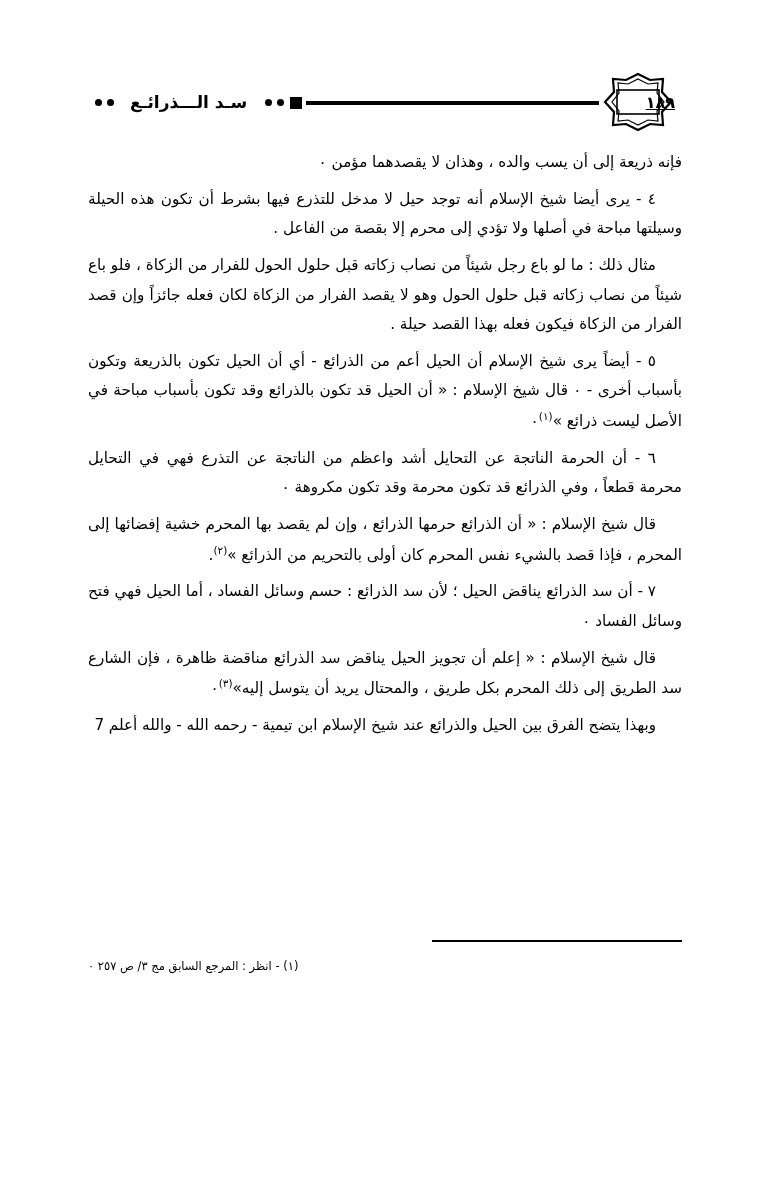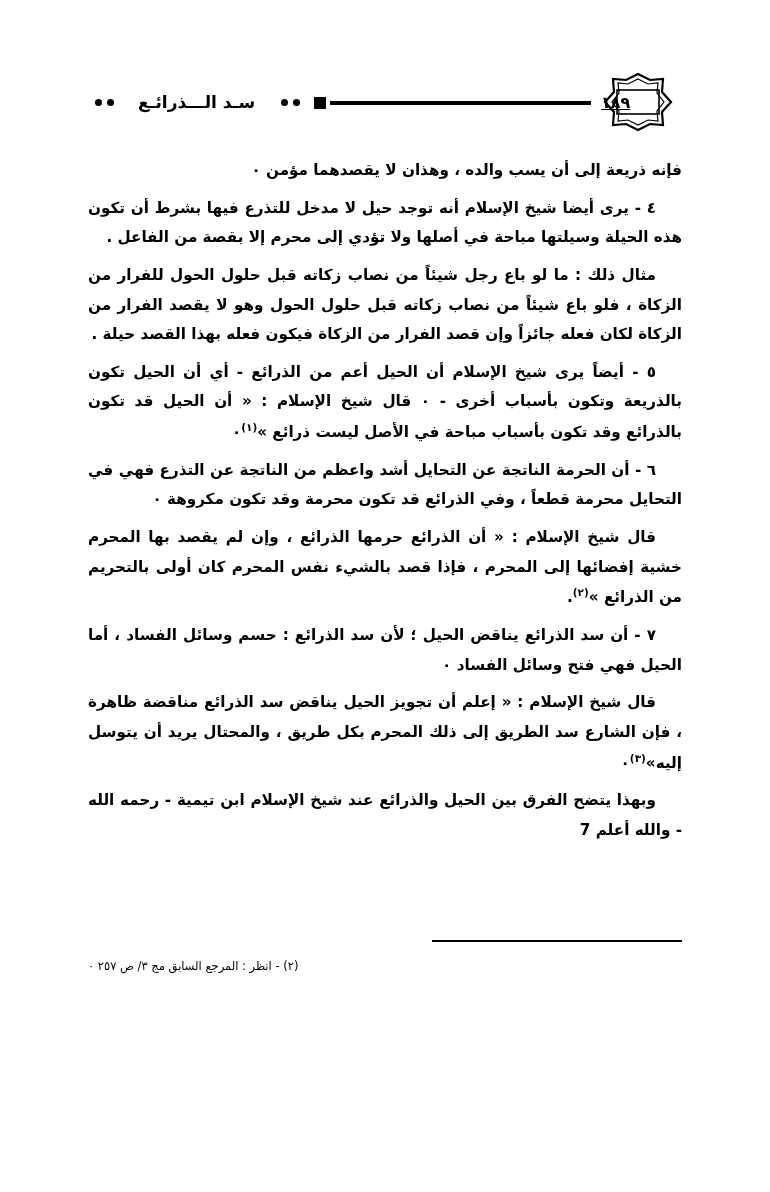--- a/index.html
+++ b/index.html
@@ -25,21 +25,21 @@
   
   .header {
     position: absolute;
     top: 70px;
     left: 95px;
     right: 95px;
     height: 64px;
     display: flex;
     flex-direction: row-reverse;
     align-items: center;
-    gap: 8px;
+    gap: 0;
   }
   .header-dots {
     display: flex;
     align-items: center;
     gap: 5px;
     margin-left: 0;
     margin-right: 6px;
   }
   .header-dots i {
     display: block;
@@ -96,21 +96,21 @@
     background: #000;
   }
   
   .medallion {
     position: relative;
     width: 74px;
     height: 60px;
     flex: 0 0 auto;
     display: flex;
     align-items: center;
-    justify-content: flex-end;
+    justify-content: flex-start;
     text-decoration: underline;
   }
   .medallion .outer {
     position: absolute;
     inset: 0;
   }
   .medallion .num {
     position: relative;
     font-size: 16px;
     font-weight: bold;
@@ -123,26 +123,25 @@
   .content {
     position: absolute;
     top: 148px;
     left: 88px;
     width: 594px;
     direction: rtl;
     text-align: justify;
     font-family: "DejaVu Sans", sans-serif;
   }
   p.par {
-    margin: 8px 0 7px 0;
+    margin: 0 0 7px 0;
     font-size: 15.2px;
     line-height: 1.95;
     text-align: justify;
     text-justify: inter-word;
-    font-weight: bold;
   }
   p.par.indent {
     text-indent: 26px;
   }
   sup.fn {
     font-size: 10.5px;
     vertical-align: super;
   }
 
   
@@ -220,16 +219,16 @@
 
     <p class="par indent"><span>قال شيخ الإسلام : « إعلم أن تجويز الحيل يناقض سد الذرائع مناقضة ظاهرة ، فإن الشارع سد الطريق إلى ذلك المحرم بكل طريق ، والمحتال يريد أن يتوسل إليه»</span><sup class="fn">(٣)</sup><span>٠</span></p>
 
     <p class="par indent">وبهذا يتضح الفرق بين الحيل والذرائع عند شيخ الإسلام ابن تيمية - رحمه الله - والله أعلم 7</p>
 
   </div>
 
   <div class="footnote-rule"></div>
 
   <div class="footnotes">
-    <div class="fn-line">(٢) - انظر : المرجع السابق مج ٣/ ص ٢٥٧ ٠</div>
+    <div class="fn-line">(١) - انظر : المرجع السابق مج ٣/ ص ٢٥٧ ٠</div>
   </div>
 
 </div>
 
 </body></html>

